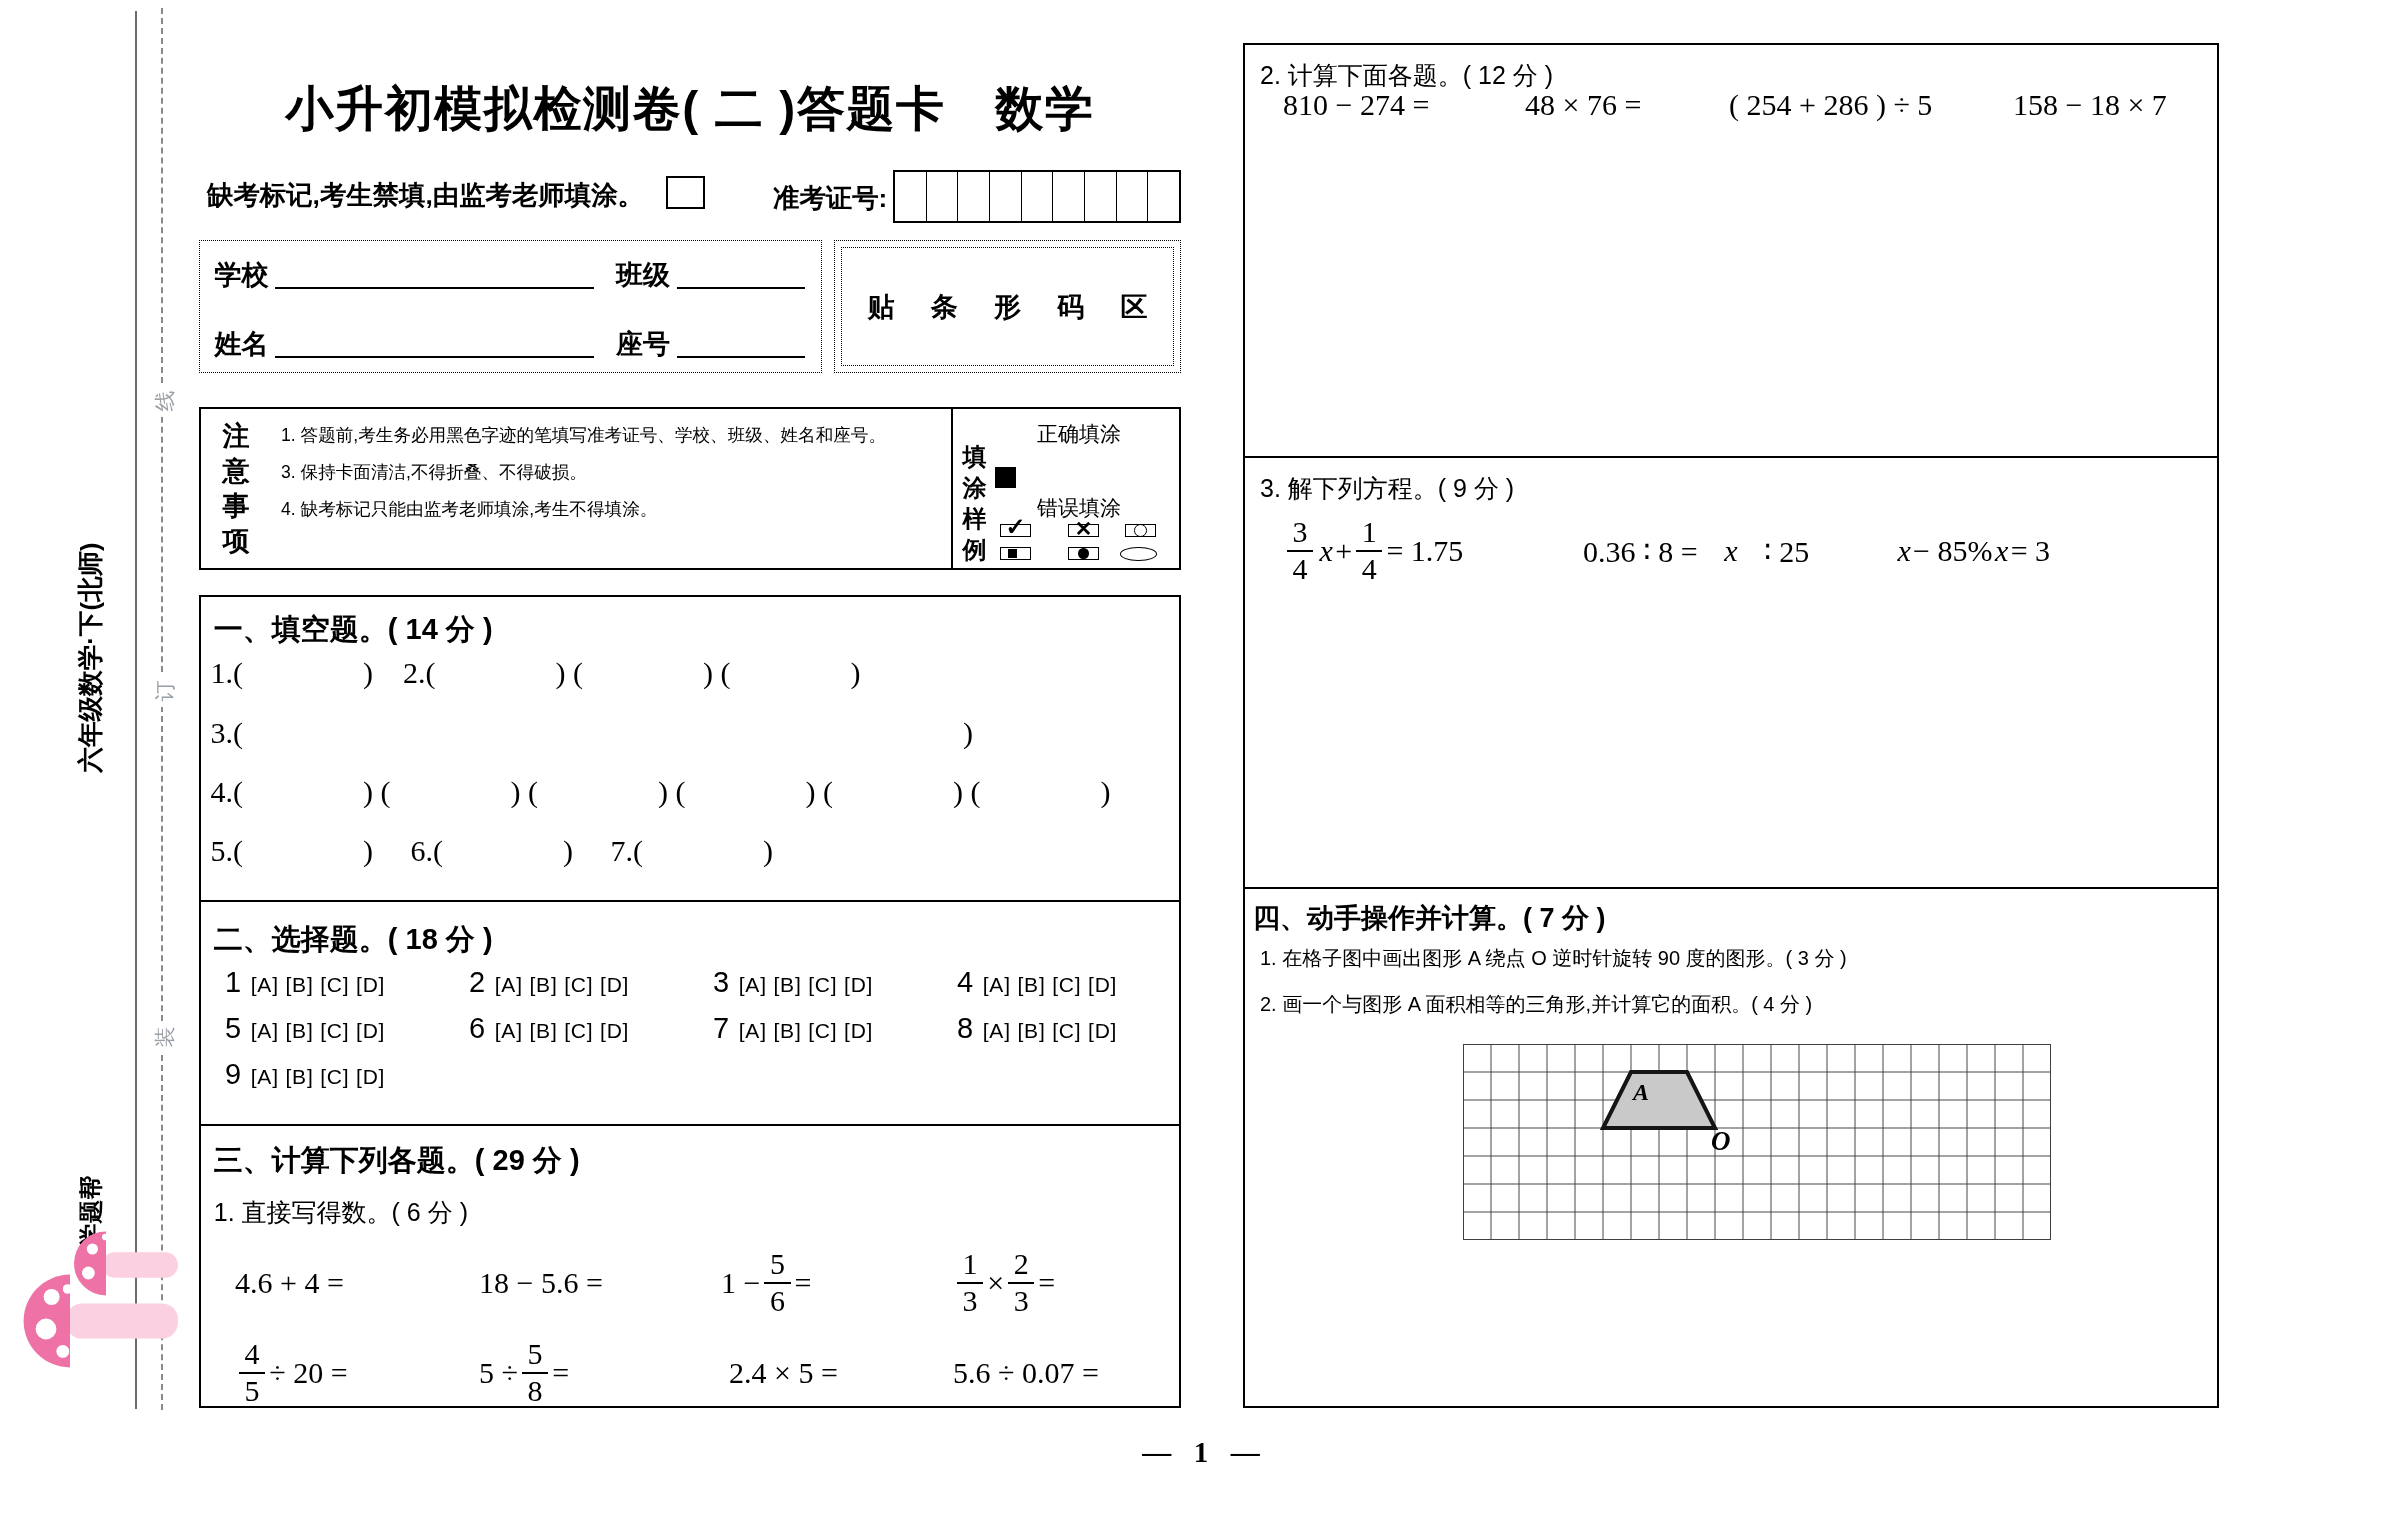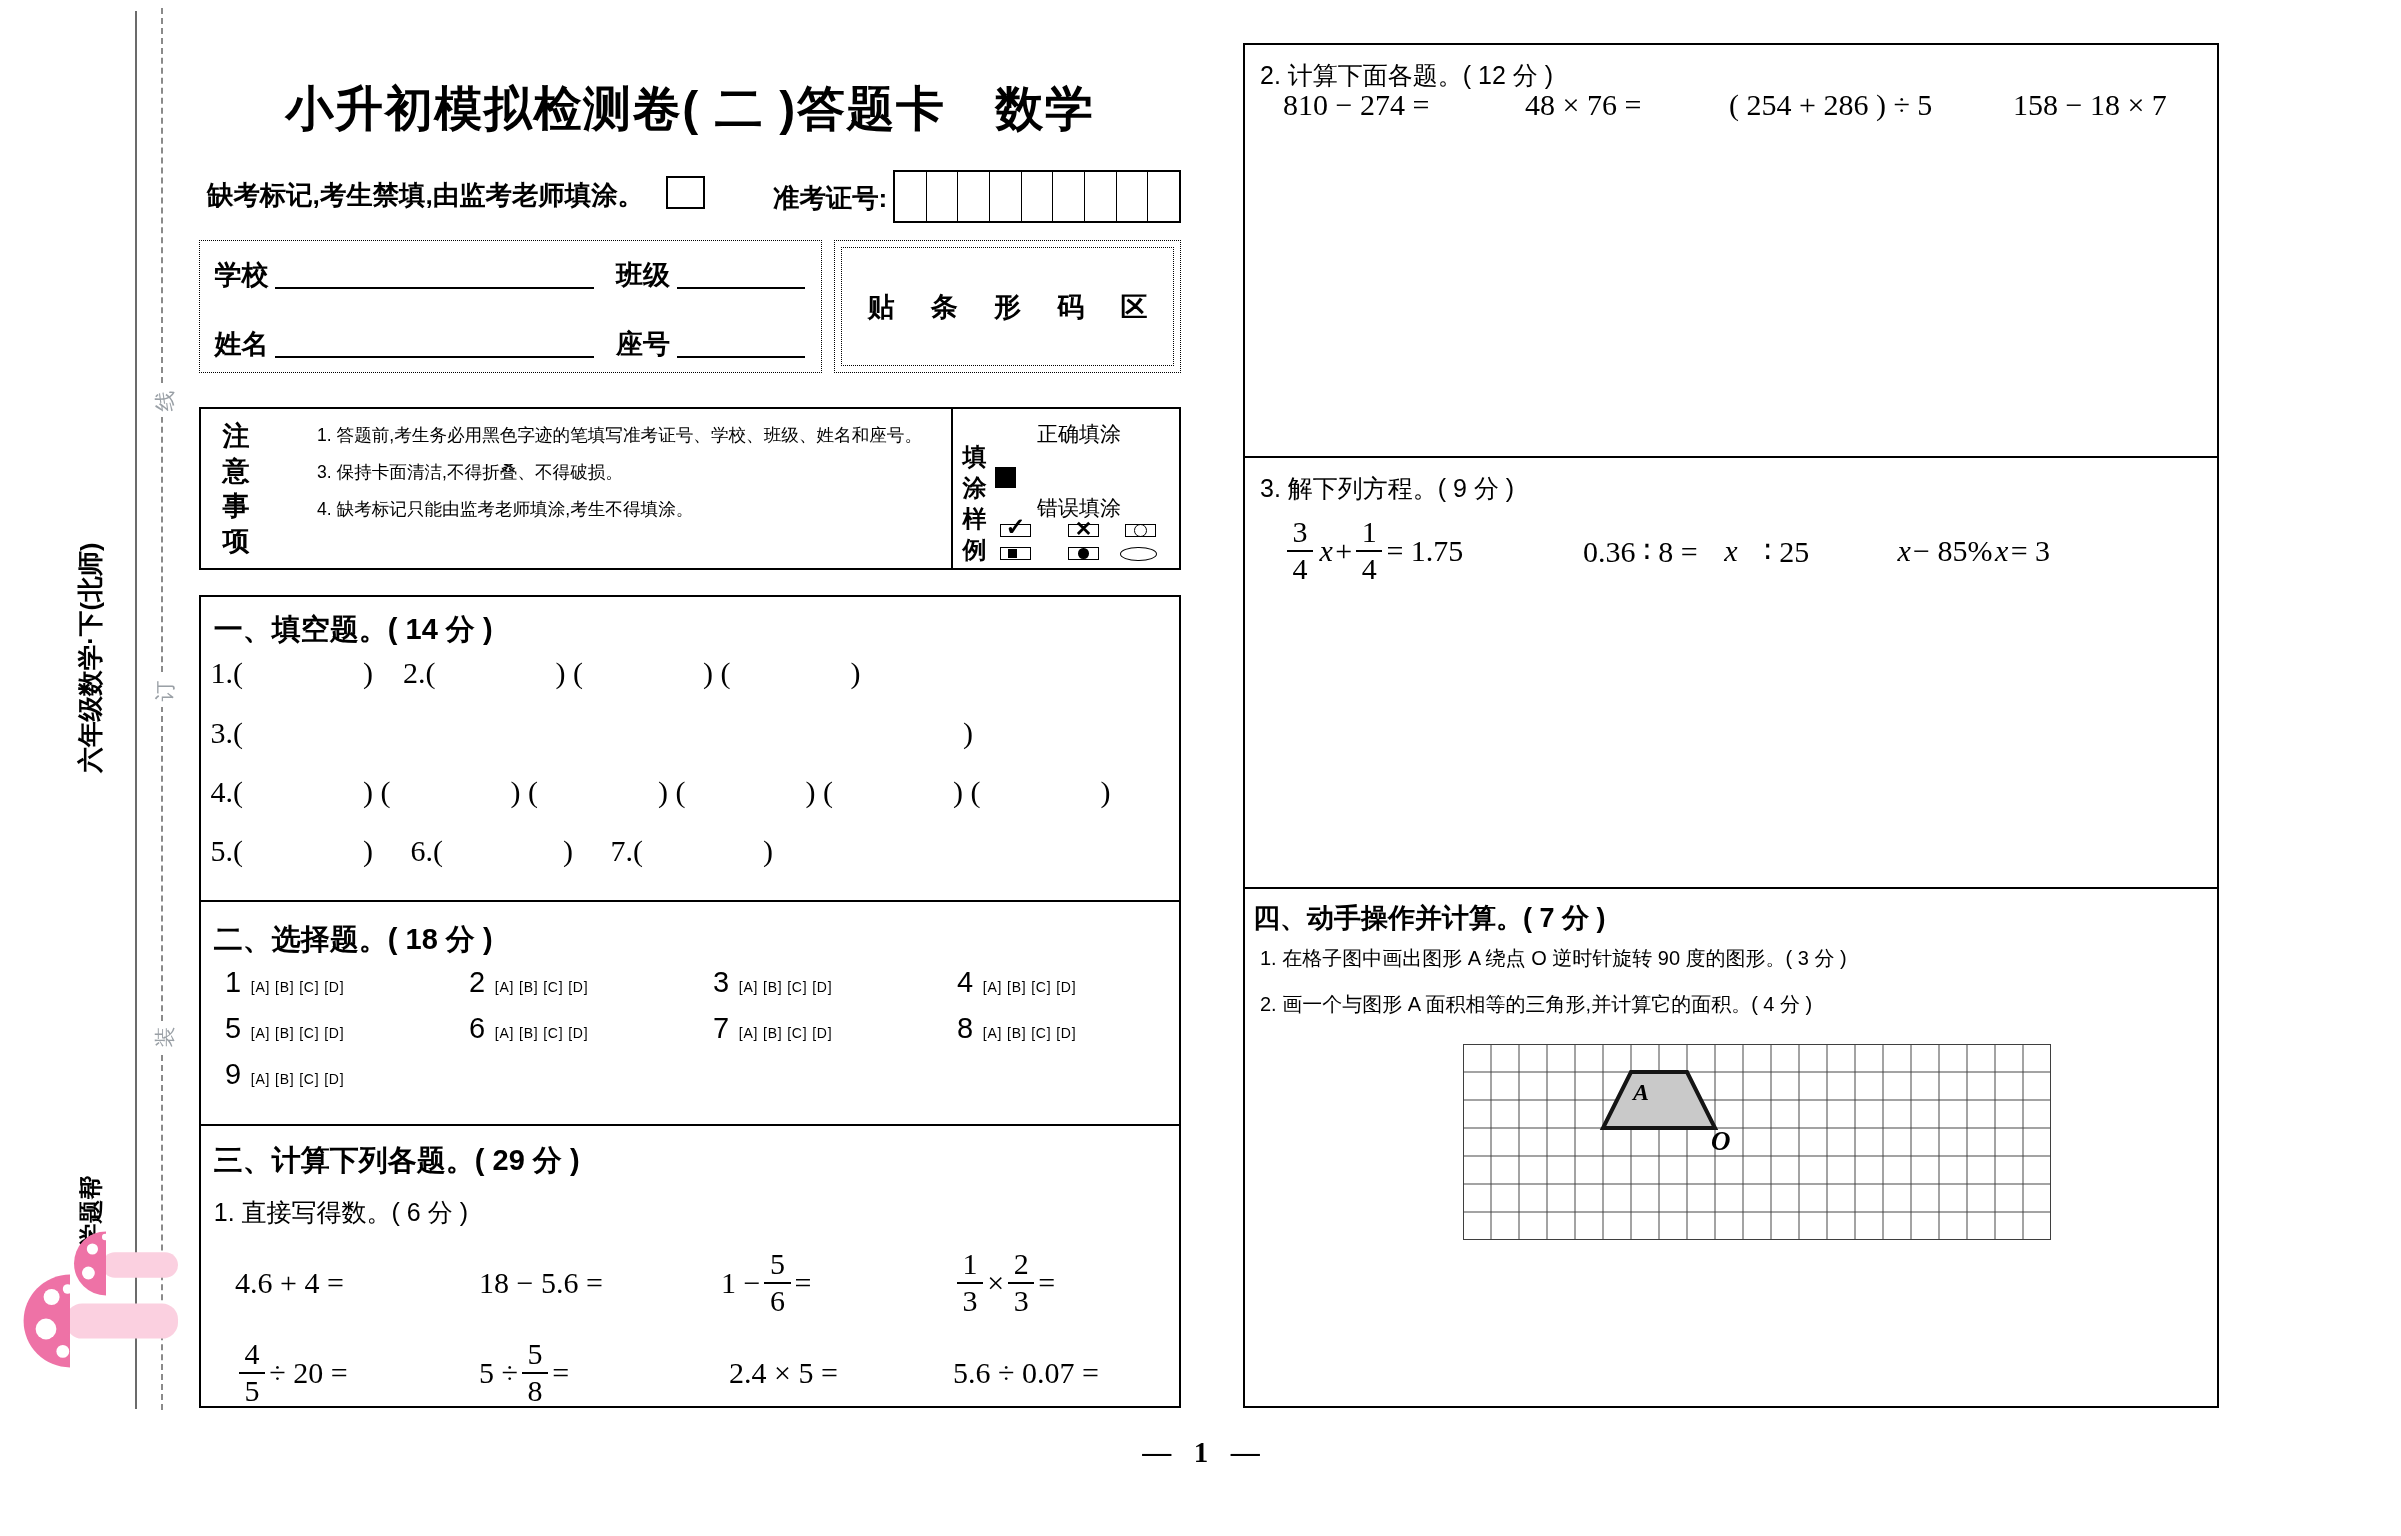--- a/index.html
+++ b/index.html
@@ -28,21 +28,21 @@
   .stu-box{left:199px;top:240px;width:623px;height:133px;border:1.6px dotted #000;box-sizing:border-box;}
   .stu-label{font-size:27px;font-weight:bold;}
   .uline{position:absolute;height:0;border-bottom:2px solid #000;}
   .bar-box{left:834px;top:240px;width:347px;height:133px;border:1.6px dotted #000;box-sizing:border-box;}
   .bar-inner{position:absolute;left:6.4px;top:6.4px;right:6.4px;bottom:6.4px;border:1.6px dotted #000;
              display:flex;align-items:center;justify-content:center;}
   .bar-text{font-size:27px;font-weight:bold;letter-spacing:14.4px;text-indent:14.4px;}
   
   .notice-box{left:199px;top:407px;width:982px;height:163px;border:2.4px solid #000;box-sizing:border-box;}
   .nlabel{left:19px;top:9.6px;width:32px;font-size:27px;font-weight:bold;line-height:35px;text-align:center;}
-  .nitems{left:80px;top:8px;width:672px;margin-left:36px;}
+  .nitems{left:80px;top:8px;width:672px;}
   .nitem{font-size:17.6px;line-height:37px;white-space:nowrap;}
   .ndivider{left:750px;top:0;width:1.6px;height:100%;background:#000;}
   .sample-label{left:760px;top:32px;width:27px;font-size:24px;font-weight:bold;line-height:31px;text-align:center;}
   .correct-label{left:836px;top:11.2px;font-size:21px;}
   .sq{left:794px;top:58px;width:21px;height:21px;background:#000;}
   .wrong-label{left:836px;top:85px;font-size:21px;}
   .sample-box{width:31px;height:12.8px;border:1.6px solid #000;box-sizing:border-box;position:absolute;
               display:flex;align-items:center;justify-content:center;overflow:visible;}
   .glyph{font-size:24px;font-weight:bold;line-height:8px;position:relative;top:-3.2px;}
   .circ{width:12.8px;height:12.8px;border:1.6px solid #000;border-radius:50%;box-sizing:border-box;}
@@ -54,21 +54,21 @@
   .hdiv{position:absolute;left:0;width:100%;height:2px;background:#000;}
   .sec-title{font-size:29px;font-weight:bold;}
   .sub-title{font-size:25px;}
   .fill-line{position:absolute;left:9.6px;font-family:"Liberation Serif",serif;font-size:30px;white-space:pre;}
   .fill-line:nth-child(1){top:56px;}
   .fill-line:nth-child(2){top:116px;}
   .fill-line:nth-child(3){top:175px;}
   .fill-line:nth-child(4){top:234px;}
   .choices{left:24px;top:362px;width:953px;display:grid;grid-template-columns:244px 244px 244px 216px;grid-auto-rows:46px;align-items:center;}
   .qn{font-size:29px;margin-right:9.6px;}
-  .qo{font-size:14px;letter-spacing:0.8px;white-space:nowrap;}
+  .qo{font-size:21px;letter-spacing:0.8px;white-space:nowrap;}
   
   .math{font-family:"Liberation Serif",serif;font-size:30px;white-space:nowrap;display:flex;align-items:center;}
   .math .frac{display:inline-block;text-align:center;margin:0 4px;}
   .math .fn{display:block;padding:0 5.6px 2.4px;border-bottom:2px solid #000;line-height:1.02;}
   .math .fd{display:block;padding-top:2.4px;line-height:1.02;}
   .math .var{font-style:italic;margin:0 2.4px;}
   .mrow-item{position:absolute;height:92px;display:flex;align-items:center;}
   
   .right-box{left:1243px;top:43px;width:976px;height:1365px;border:2.4px solid #000;box-sizing:border-box;}
   .r-title{font-size:25px;}

